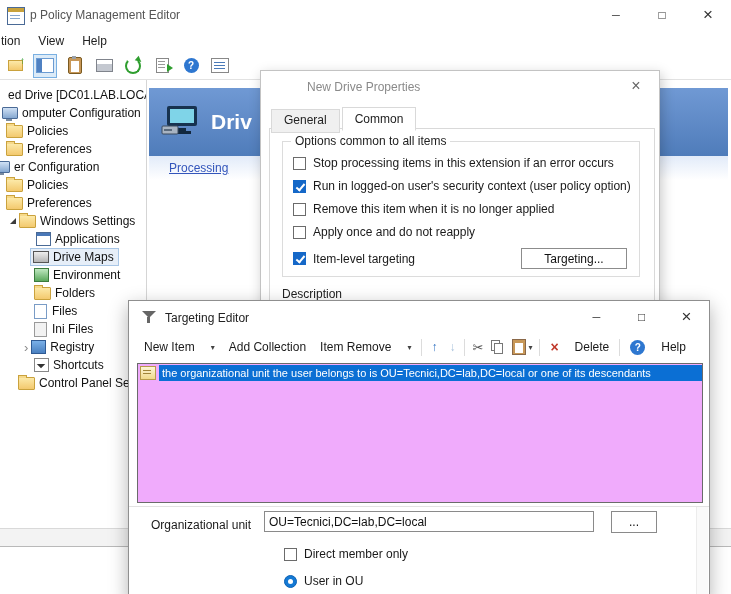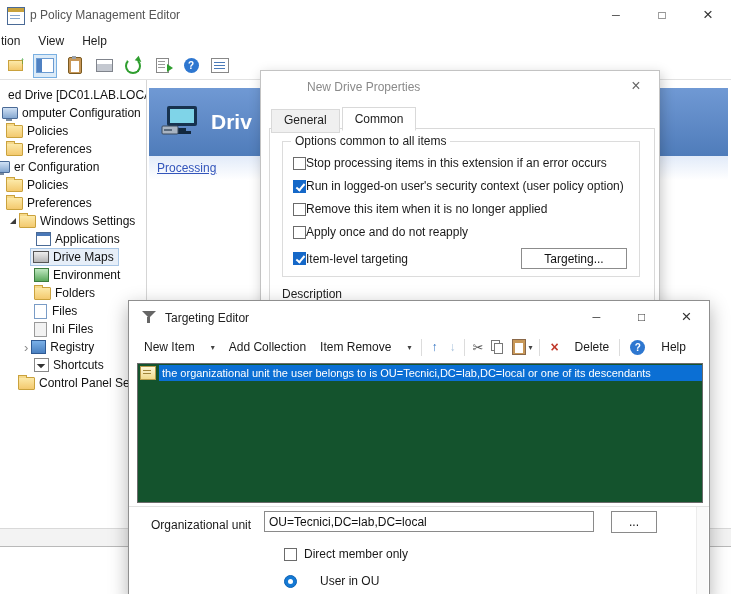--- a/index.html
+++ b/index.html
@@ -67,21 +67,21 @@
   .selbox{display:inline-flex;align-items:center;border:1px solid transparent;padding:1px 4px 1px 2px;}
   .selbox.sel{background:#e6eef8;border:1px solid #a8c6e6;}
 
   .statusbar{position:absolute;left:0;top:528px;width:731px;height:17px;background:#f3f3f3;border-top:1px solid #d9d9d9;border-bottom:1px solid #b9b9b9;}
 
   
   .content{position:absolute;left:146px;top:80px;width:585px;height:448px;background:#fff;border-left:1px solid #d5d5d5;box-sizing:border-box;}
   .banner{position:absolute;left:2px;top:8px;right:3px;height:68px;background:linear-gradient(180deg,#7099d4,#4f7cba);display:flex;align-items:center;}
   .banner-title{color:#fff;font-size:21px;font-weight:bold;margin-left:10px;}
   .substrip{position:absolute;left:2px;top:76px;right:3px;height:24px;background:linear-gradient(180deg,#e2ebf9,#ffffff);display:flex;align-items:center;}
-  .plink{margin-left:8px;color:#3355bb;text-decoration:underline;}
+  .plink{margin-left:20px;color:#3355bb;text-decoration:underline;}
 
   
   .dlg{position:absolute;background:#fff;box-sizing:border-box;}
   .caret{font-size:8px;color:#444;}
   .cb{width:13px;height:13px;border:1px solid #6b6b6b;background:#fff;flex:none;position:relative;box-sizing:border-box;}
   .cb.checked{background:#1568c8;border-color:#1568c8;}
   .cb.checked::after{content:"";position:absolute;left:4px;top:1px;width:3px;height:7px;border:solid #fff;border-width:0 2px 2px 0;transform:rotate(40deg);}
   .radio{width:13px;height:13px;border-radius:50%;border:1px solid #9a9a9a;background:#fff;flex:none;position:relative;box-sizing:border-box;}
   .radio.checked{border-color:#0c61b4;background:#1479d4;}
   .radio.checked::after{content:"";position:absolute;left:3px;top:3px;width:5px;height:5px;border-radius:50%;background:#fff;}
@@ -91,21 +91,21 @@
   .ddtitletext{position:absolute;left:14px;top:9px;color:#8a8a8a;margin-left:32px;}
   .ddclose{position:absolute;right:8px;top:4px;width:30px;height:22px;display:flex;align-items:center;justify-content:center;color:#666;}
   .ddclose::before{content:"×";font-size:16px;}
   .tabs{position:absolute;left:10px;top:36px;display:flex;z-index:3;}
   .tab{padding:3px 12px 2px 12px;background:#f0f0f0;border:1px solid #d9d9d9;margin-right:2px;position:relative;top:2px;color:#222;}
   .tab.active{background:#fff;top:0;padding:4px 12px;border-bottom:1px solid #fff;}
   .tabpanel{position:absolute;left:8px;top:57px;width:384px;height:180px;border:1px solid #d9d9d9;background:#fff;}
   .groupbox{position:absolute;left:12px;top:12px;width:358px;height:136px;border:1px solid #dcdcdc;box-sizing:border-box;}
   .gtitle{position:absolute;top:-8px;left:8px;background:#fff;padding:0 4px;color:#222;}
   .opts{padding:14px 10px 0 10px;}
-  .opt{display:flex;align-items:center;margin-bottom:9px;color:#1a1a1a;}
+  .opt{display:flex;align-items:center;gap:7px;margin-bottom:9px;color:#1a1a1a;}
   .opt .olbl{white-space:nowrap;}
   .tgtbtn{margin-left:auto;margin-right:2px;width:106px;height:21px;border:1px solid #8c8c8c;background:#fff;font-family:inherit;font-size:12px;color:#111;}
   .desc{position:absolute;left:12px;top:158px;color:#222;}
 
   
   .targdlg{left:128px;top:300px;width:582px;height:300px;border:1px solid #8f8f8f;box-shadow:0 6px 18px rgba(0,0,0,.3);z-index:9;}
   .tdtitletext{position:absolute;left:36px;top:10px;color:#222;}
   .funnel{position:absolute;left:13px;top:9px;width:14px;height:14px;}
   .funnel::before{content:"";position:absolute;left:0;top:1px;border-left:7px solid transparent;border-right:7px solid transparent;border-top:7px solid #666;}
   .funnel::after{content:"";position:absolute;left:5px;top:7px;width:3px;height:6px;background:#666;}
@@ -118,32 +118,32 @@
   .arrbtn.up{color:#2c6fc0;}
   .arrbtn.down{color:#a8c2dc;}
   .icobtn{display:flex;align-items:center;gap:2px;padding:2px 4px;}
   .cutglyph{color:#555;font-size:13px;}
   .copy-ico{width:13px;height:14px;position:relative;flex:none;}
   .copy-ico::before{content:"";position:absolute;left:0;top:0;width:7px;height:9px;background:#fff;border:1px solid #777;}
   .copy-ico::after{content:"";position:absolute;left:3px;top:3px;width:7px;height:9px;background:#fff;border:1px solid #777;}
   .paste-ico{width:12px;height:14px;background:#c89858;border:1px solid #8a6848;position:relative;flex:none;}
   .paste-ico::after{content:"";position:absolute;left:2px;top:3px;right:2px;bottom:1px;background:#fff;}
   .delx{color:#c0392b;font-weight:bold;font-size:14px;line-height:1;}
-  .titemlist{position:absolute;left:8px;top:62px;width:566px;height:140px;border:1px solid #6b6b6b;background:#14532d;overflow:hidden;box-sizing:border-box;}
+  .titemlist{position:absolute;left:8px;top:62px;width:566px;height:140px;border:1px solid #6b6b6b;background:#f0abfc;overflow:hidden;box-sizing:border-box;}
   .litem{display:flex;align-items:center;height:18px;padding-left:2px;gap:3px;}
   .note-ico{width:14px;height:12px;background:linear-gradient(#fdf6d8,#f0d98a);border:1px solid #b89b4a;flex:none;position:relative;}
   .note-ico::after{content:"";position:absolute;left:2px;top:3px;width:8px;height:1px;background:#a08438;box-shadow:0 3px #a08438;}
   .ltext{flex:1;font-size:11px;color:#222;padding:2px 3px;white-space:nowrap;overflow:hidden;}
   .ltext.sel{background:#0b6fd4;color:#fff;}
   .bsep{position:absolute;left:0;top:205px;right:0;height:1px;background:#e2e2e2;}
   .olabel{position:absolute;left:22px;top:217px;color:#1a1a1a;}
   .oinput{position:absolute;left:135px;top:210px;width:330px;height:21px;border:1px solid #8a8a8a;font-family:inherit;font-size:12px;padding:0 4px;color:#111;box-sizing:border-box;}
   .obrowse{position:absolute;left:482px;top:210px;width:46px;height:22px;border:1px solid #8a8a8a;background:#fff;font-family:inherit;font-size:12px;color:#111;}
   .dmrow{position:absolute;left:155px;top:246px;display:flex;align-items:center;gap:7px;}
-  .uourow{position:absolute;left:155px;top:273px;display:flex;align-items:center;gap:23px;}
+  .uourow{position:absolute;left:155px;top:273px;display:flex;align-items:center;gap:7px;}
   .scrolltrack{position:absolute;right:1px;top:206px;bottom:1px;width:11px;background:#fafafa;border-left:1px solid #ececec;}
 </style>
 </head>
 <body>
 
 <div id="screen">
 
   <div class="titlebar">
     <span class="appico"></span>
     <span class="wtitle">p Policy Management Editor</span>

